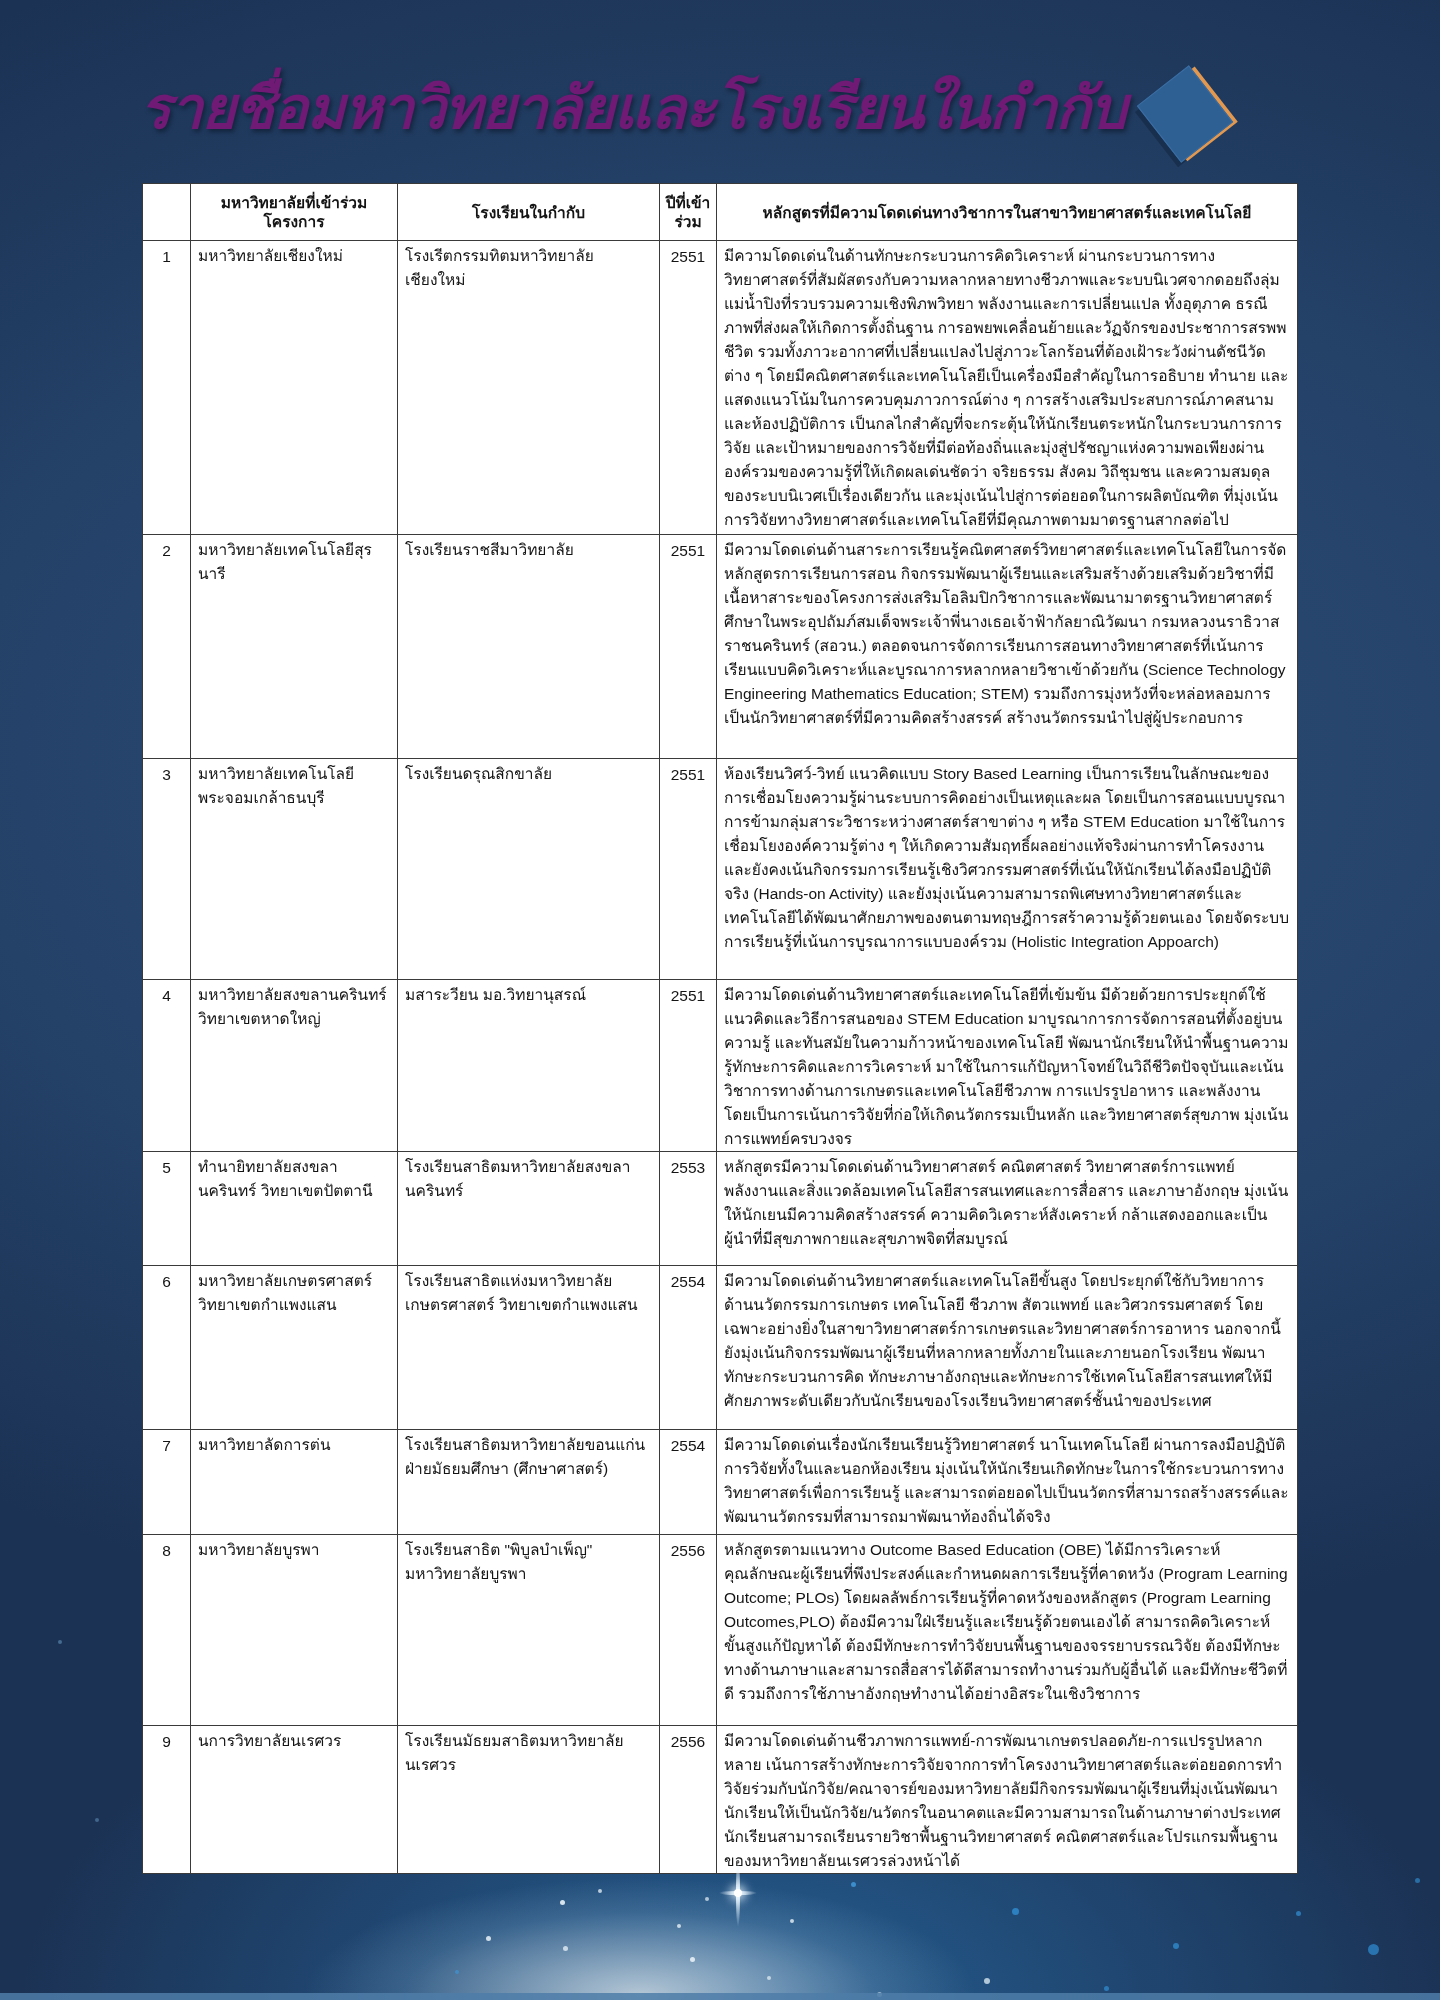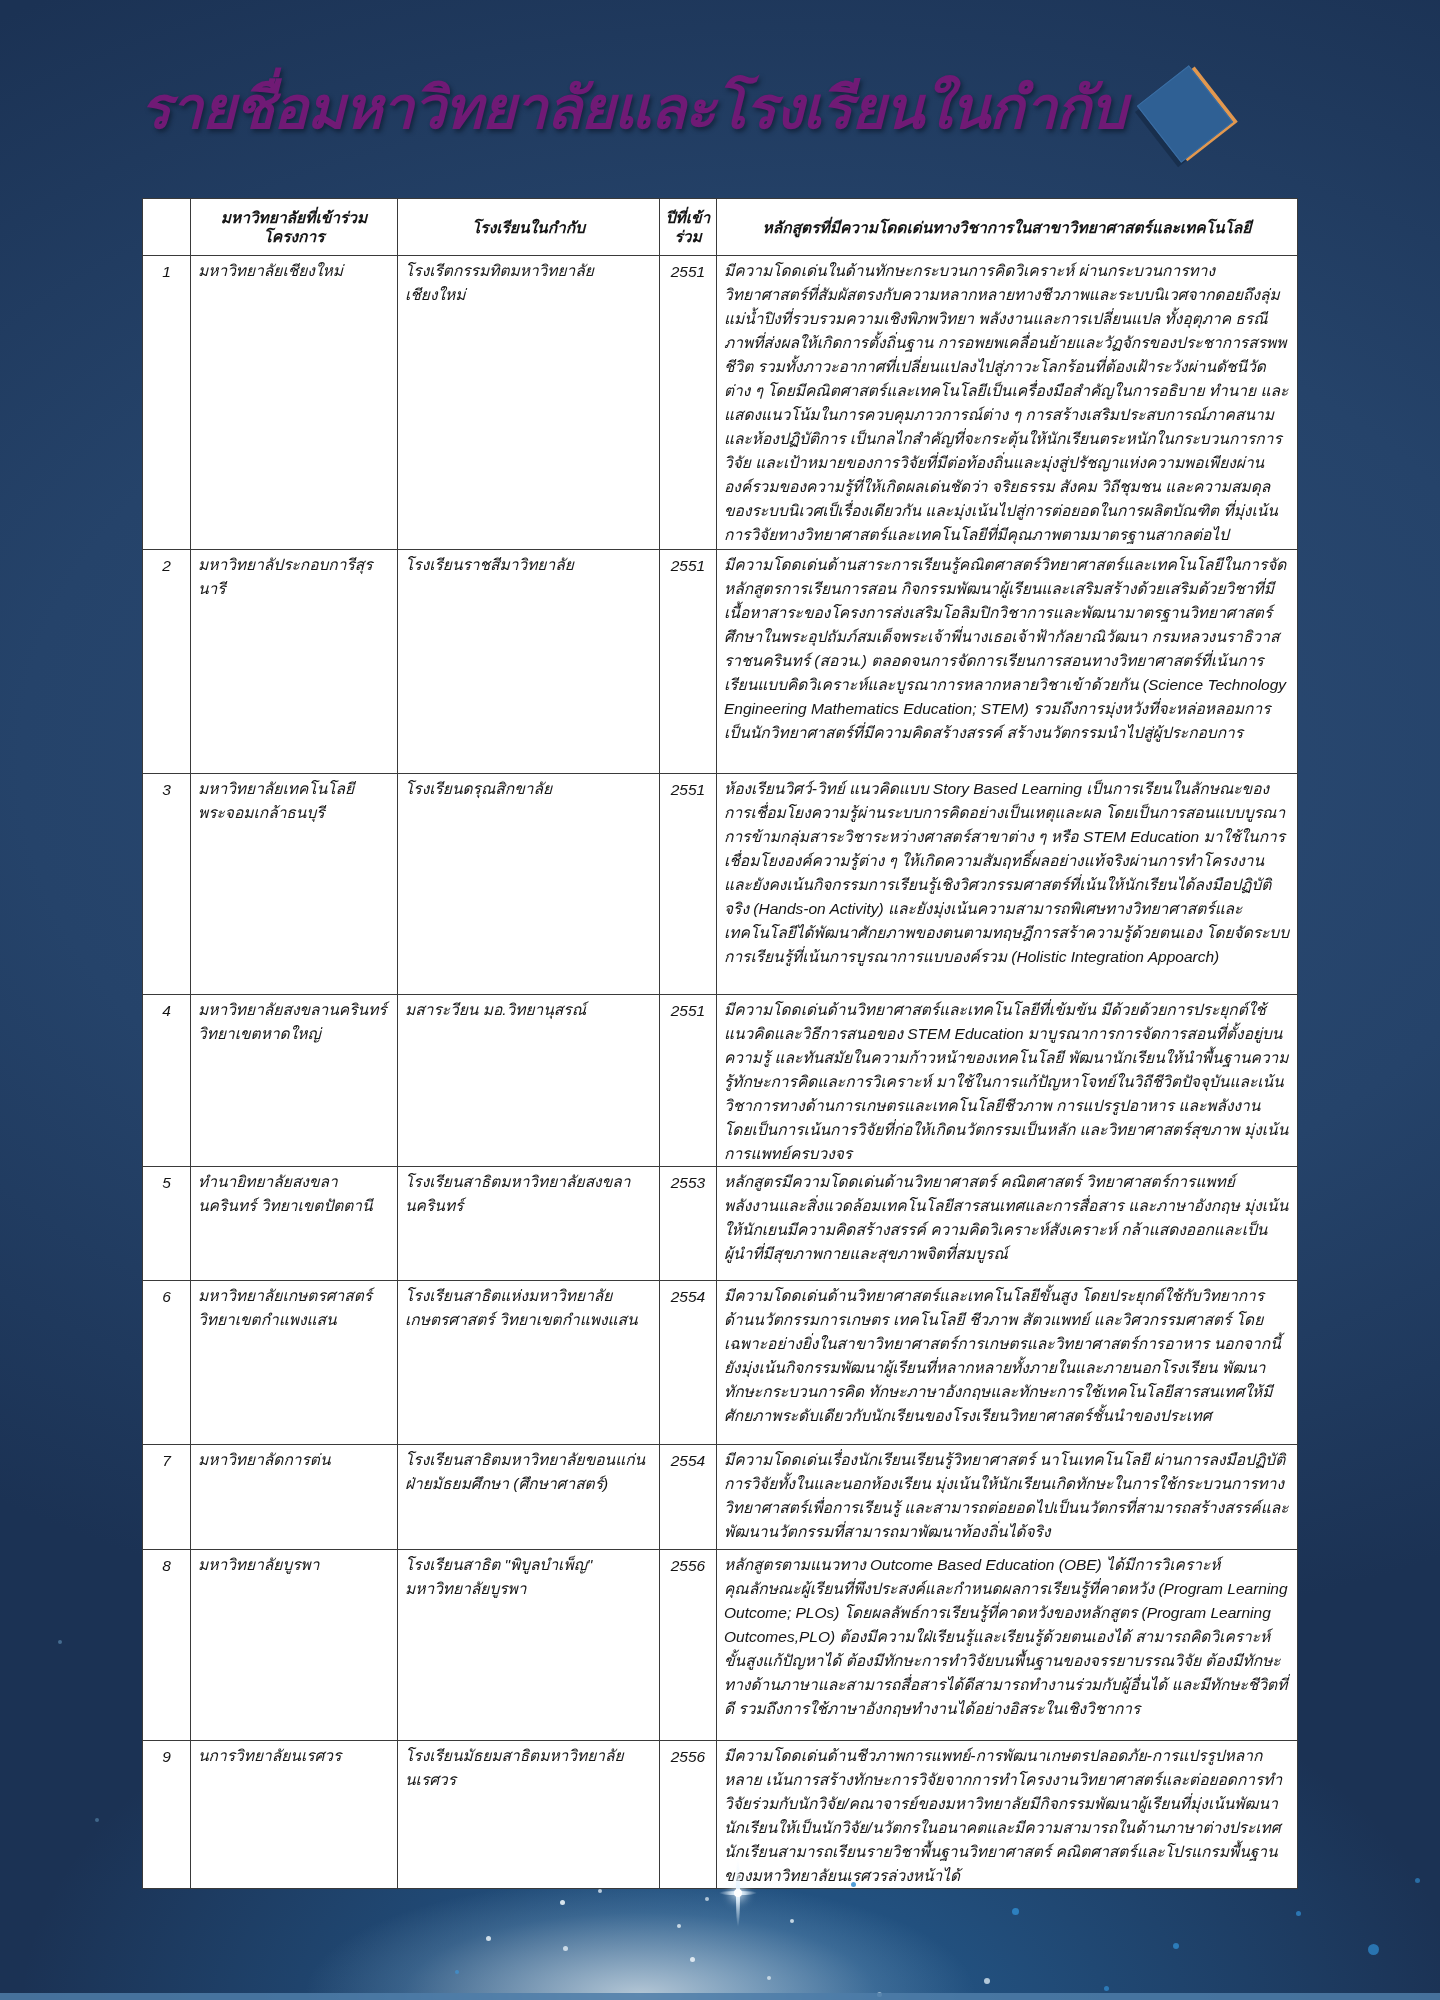--- a/index.html
+++ b/index.html
@@ -22,21 +22,21 @@
   }
 
   
   .book-icon{position:absolute;left:1132px;top:60px;width:100px;height:108px;}
   .book-icon .face{position:absolute;left:20px;top:18px;width:64px;height:70px;transform:rotate(-38deg);}
   .book-icon .shadow{background:#162c49;transform:rotate(-38deg) translate(-6px,4px);opacity:.8;}
   .book-icon .pages{background:#e2984f;transform:rotate(-38deg) translate(5px,5px);}
   .book-icon .cover{background:#2f6094;border:1px solid #3a6da3;}
 
   
-  .table-wrap{position:absolute;left:142px;top:198px;width:1155px;background:#ffffff;font-style:italic;}
+  .table-wrap{position:absolute;left:142px;top:183px;width:1155px;background:#ffffff;}
   table{border-collapse:collapse;table-layout:fixed;width:1155px;background:#fff;}
   th,td{border:1px solid #3a3a3a;vertical-align:top;overflow:hidden;
         font-size:15.5px;line-height:24px;color:#141414;
         overflow-wrap:break-word;word-break:break-word;}
   col.c-no{width:48px;} col.c-univ{width:207px;} col.c-school{width:262px;}
   col.c-year{width:57px;} col.c-prog{width:581px;}
   thead th{font-weight:bold;text-align:center;vertical-align:middle;height:52px;
            line-height:19px;padding:2px 4px;}
   td{padding:3px 7px 0 7px;}
   td.no,td.year{text-align:center;padding:4px 2px 0 2px;}
@@ -86,21 +86,21 @@
     <tbody>
       <tr class="r1">
         <td class="no">1</td>
         <td>มหาวิทยาลัยเชียงใหม่</td>
         <td>โรงเรีตกรรมทิตมหาวิทยาลัยเชียงใหม่</td>
         <td class="year">2551</td>
         <td>มีความโดดเด่นในด้านทักษะกระบวนการคิดวิเคราะห์ ผ่านกระบวนการทางวิทยาศาสตร์ที่สัมผัสตรงกับความหลากหลายทางชีวภาพและระบบนิเวศจากดอยถึงลุ่มแม่น้ำปิงที่รวบรวมความเชิงพิภพวิทยา พลังงานและการเปลี่ยนแปล ทั้งอุตุภาค ธรณีภาพที่ส่งผลให้เกิดการตั้งถิ่นฐาน การอพยพเคลื่อนย้ายและวัฏจักรของประชาการสรพพชีวิต รวมทั้งภาวะอากาศที่เปลี่ยนแปลงไปสู่ภาวะโลกร้อนที่ต้องเฝ้าระวังผ่านดัชนีวัดต่าง ๆ โดยมีคณิตศาสตร์และเทคโนโลยีเป็นเครื่องมือสำคัญในการอธิบาย ทำนาย และแสดงแนวโน้มในการควบคุมภาวการณ์ต่าง ๆ การสร้างเสริมประสบการณ์ภาคสนามและห้องปฏิบัติการ เป็นกลไกสำคัญที่จะกระตุ้นให้นักเรียนตระหนักในกระบวนการการวิจัย และเป้าหมายของการวิจัยที่มีต่อท้องถิ่นและมุ่งสู่ปรัชญาแห่งความพอเพียงผ่านองค์รวมของความรู้ที่ให้เกิดผลเด่นชัดว่า จริยธรรม สังคม วิถีชุมชน และความสมดุลของระบบนิเวศเป็เรื่องเดียวกัน และมุ่งเน้นไปสู่การต่อยอดในการผลิตบัณฑิต ที่มุ่งเน้นการวิจัยทางวิทยาศาสตร์และเทคโนโลยีที่มีคุณภาพตามมาตรฐานสากลต่อไป</td>
       </tr>
       <tr class="r2">
         <td class="no">2</td>
-        <td>มหาวิทยาลัประกอบการีสุรนารี</td>
+        <td>มหาวิทยาลัยเทคโนโลยีสุรนารี</td>
         <td>โรงเรียนราชสีมาวิทยาลัย</td>
         <td class="year">2551</td>
         <td>มีความโดดเด่นด้านสาระการเรียนรู้คณิตศาสตร์วิทยาศาสตร์และเทคโนโลยีในการจัดหลักสูตรการเรียนการสอน กิจกรรมพัฒนาผู้เรียนและเสริมสร้างด้วยเสริมด้วยวิชาที่มีเนื้อหาสาระของโครงการส่งเสริมโอลิมปิกวิชาการและพัฒนามาตรฐานวิทยาศาสตร์ศึกษาในพระอุปถัมภ์สมเด็จพระเจ้าพี่นางเธอเจ้าฟ้ากัลยาณิวัฒนา กรมหลวงนราธิวาสราชนครินทร์ (สอวน.) ตลอดจนการจัดการเรียนการสอนทางวิทยาศาสตร์ที่เน้นการเรียนแบบคิดวิเคราะห์และบูรณาการหลากหลายวิชาเข้าด้วยกัน (Science Technology Engineering Mathematics Education; STEM) รวมถึงการมุ่งหวังที่จะหล่อหลอมการเป็นนักวิทยาศาสตร์ที่มีความคิดสร้างสรรค์ สร้างนวัตกรรมนำไปสู่ผู้ประกอบการ</td>
       </tr>
       <tr class="r3">
         <td class="no">3</td>
         <td>มหาวิทยาลัยเทคโนโลยีพระจอมเกล้าธนบุรี</td>
         <td>โรงเรียนดรุณสิกขาลัย</td>
         <td class="year">2551</td>
         <td>ห้องเรียนวิศว์-วิทย์ แนวคิดแบบ Story Based Learning เป็นการเรียนในลักษณะของการเชื่อมโยงความรู้ผ่านระบบการคิดอย่างเป็นเหตุและผล โดยเป็นการสอนแบบบูรณาการข้ามกลุ่มสาระวิชาระหว่างศาสตร์สาขาต่าง ๆ หรือ STEM Education มาใช้ในการเชื่อมโยงองค์ความรู้ต่าง ๆ ให้เกิดความสัมฤทธิ์ผลอย่างแท้จริงผ่านการทำโครงงาน และยังคงเน้นกิจกรรมการเรียนรู้เชิงวิศวกรรมศาสตร์ที่เน้นให้นักเรียนได้ลงมือปฏิบัติจริง (Hands-on Activity) และยังมุ่งเน้นความสามารถพิเศษทางวิทยาศาสตร์และเทคโนโลยีได้พัฒนาศักยภาพของตนตามทฤษฎีการสร้าความรู้ด้วยตนเอง โดยจัดระบบการเรียนรู้ที่เน้นการบูรณาการแบบองค์รวม (Holistic Integration Appoarch)</td>

